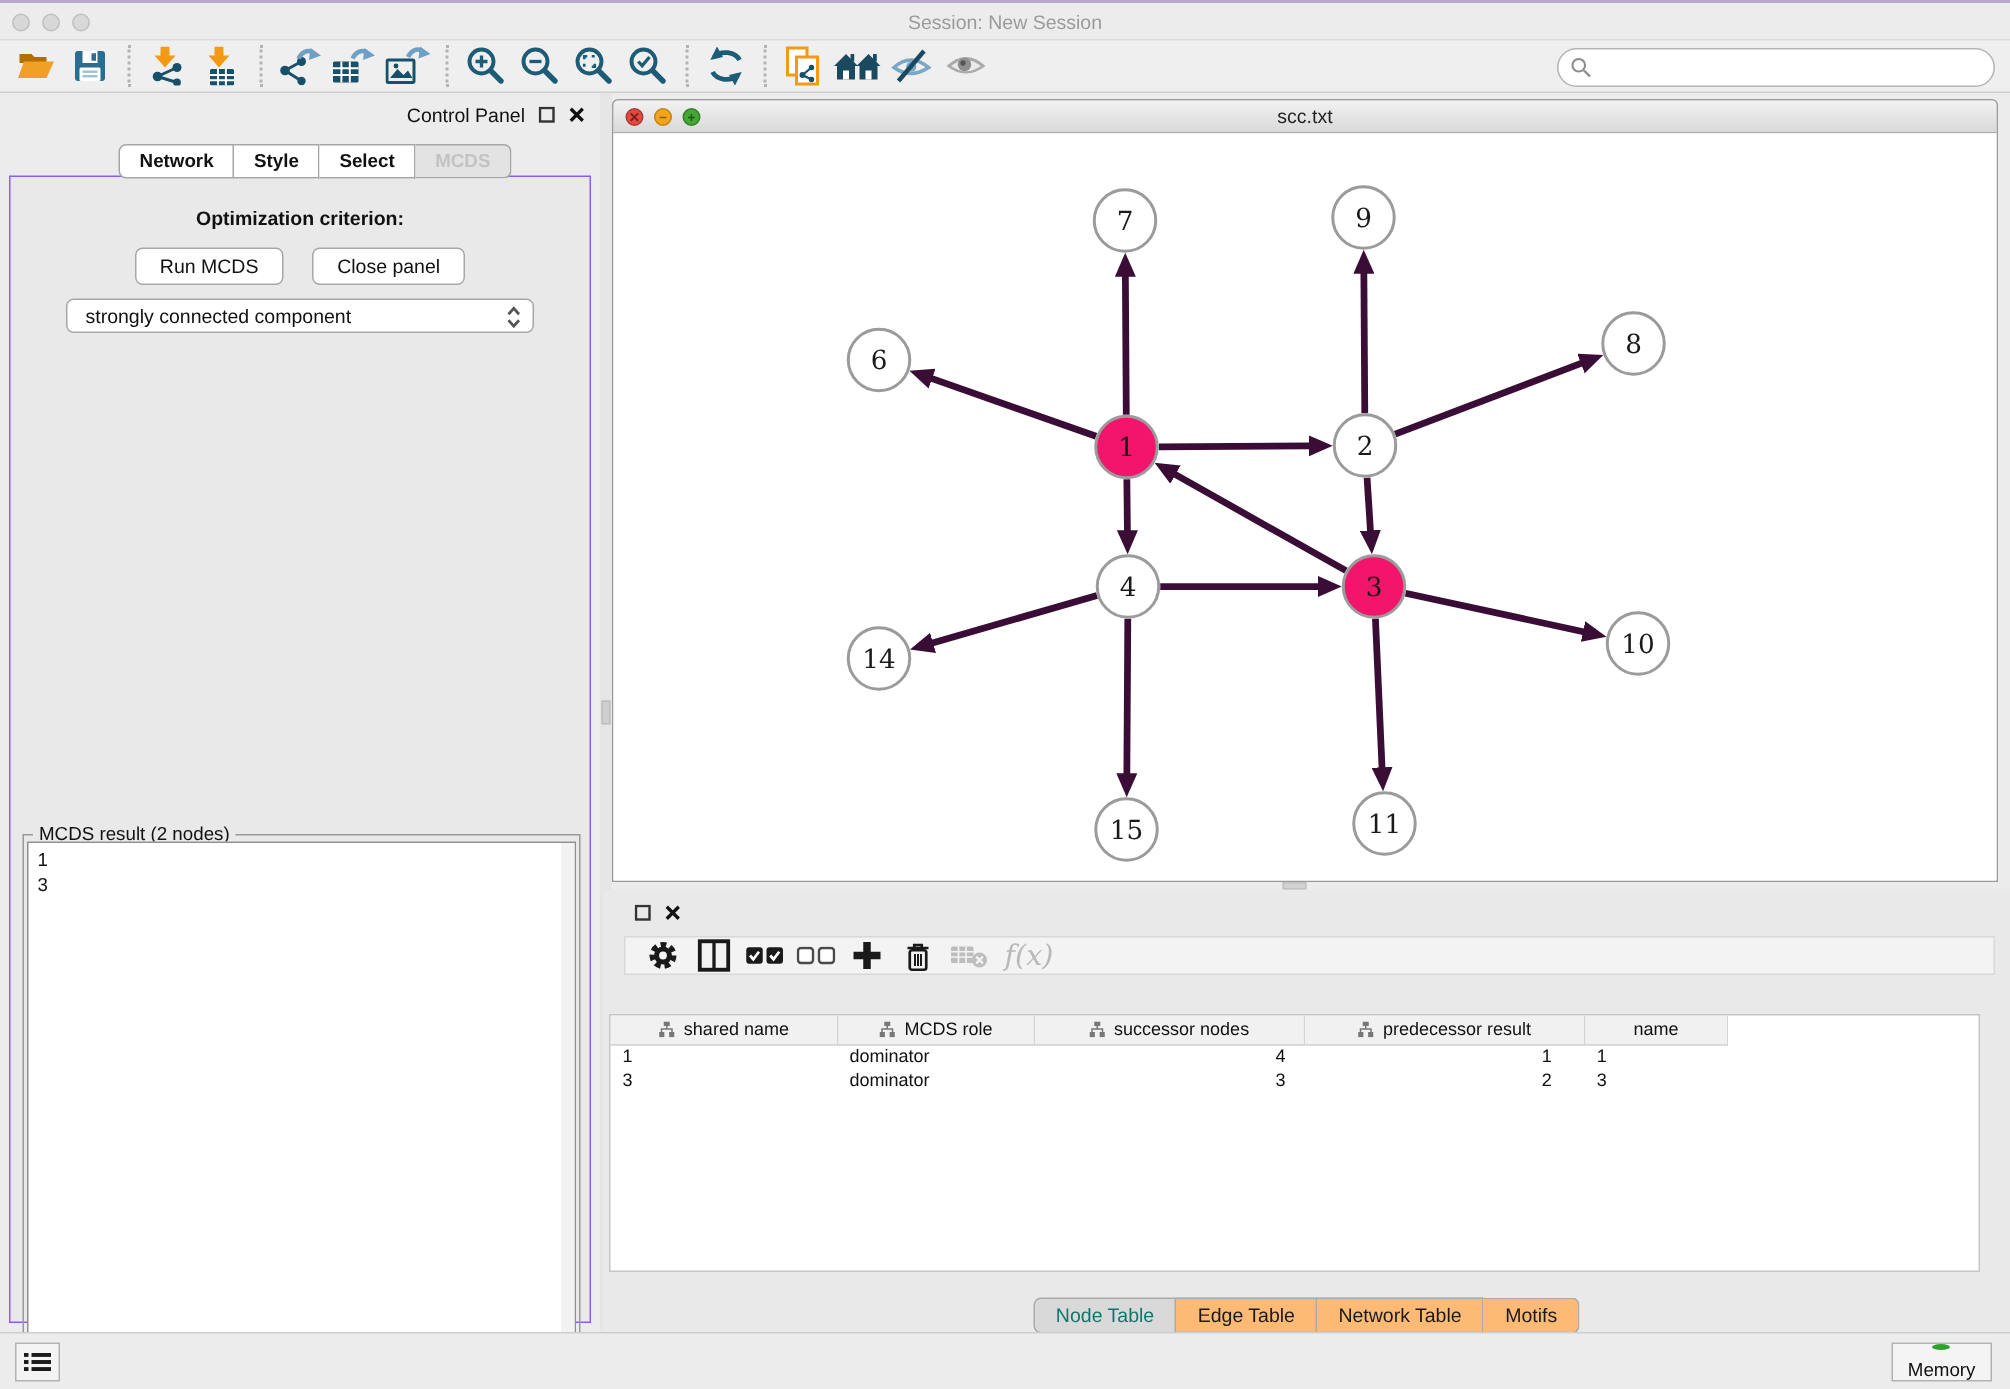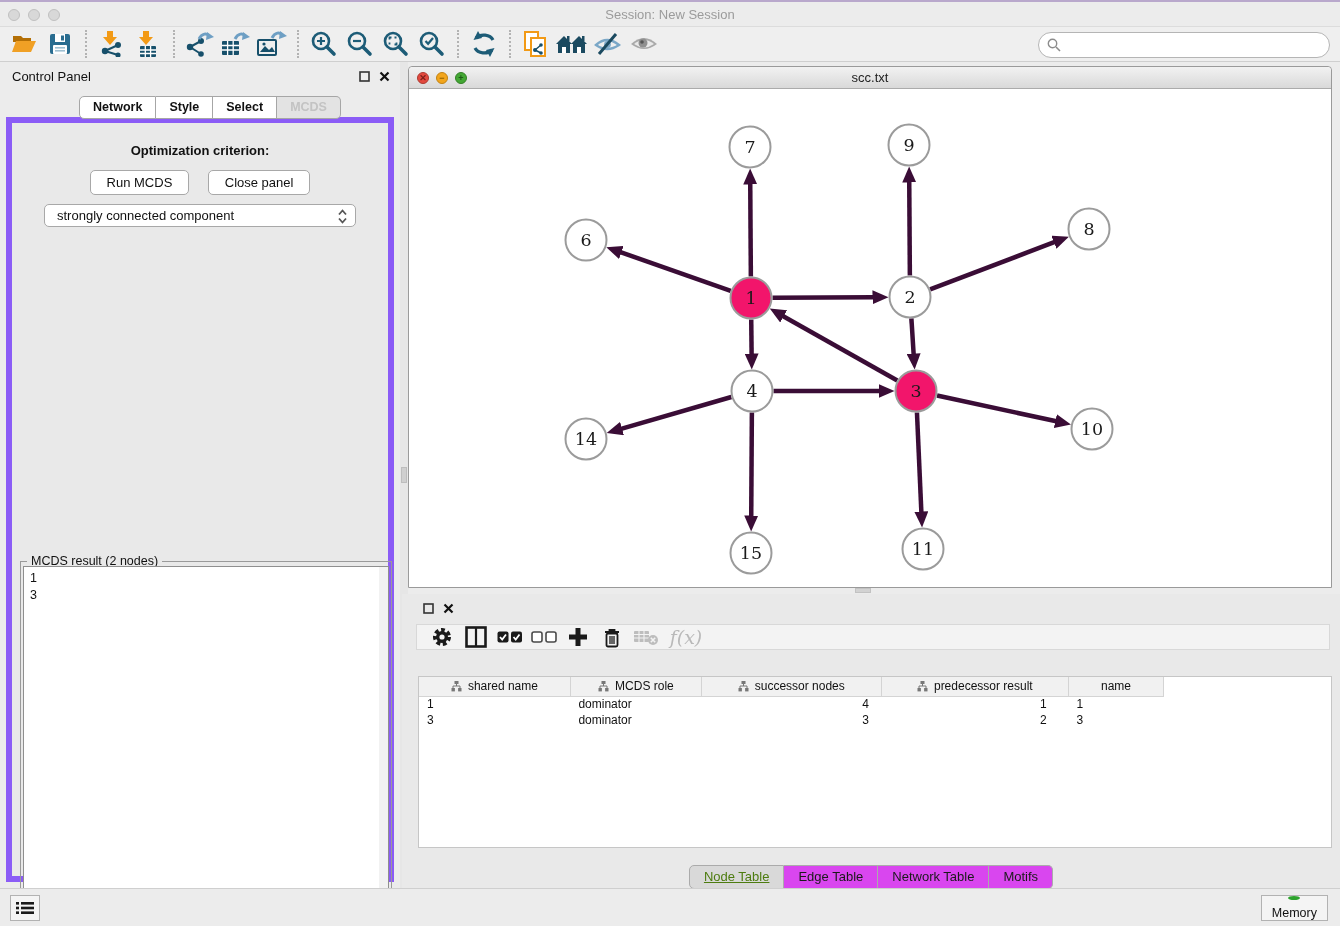--- a/index.html
+++ b/index.html
@@ -20,31 +20,31 @@
   #toolbar { position:absolute; top:26px; left:0; width:1340px; height:36px; background:#efefef;
     border-top:1px solid #dcdcdc; border-bottom:1px solid #cfcfcf; display:flex; align-items:center; padding-left:6px; }
   .tbtn { width:36px; height:32px; display:flex; align-items:center; justify-content:center; background:transparent; border:none; }
   .tsep { border-left:2px dotted #b3b3b3; height:28px; margin:0 7px; }
   #search-wrap { position:absolute; right:10px; top:5px; width:292px; height:26px; }
   #search-wrap input { width:100%; height:100%; border:1px solid #b5b5b5; border-radius:13px; background:#ffffff;
     padding:0 10px 0 28px; font-size:12px; color:#333; outline:none; }
   #search-wrap .mag { position:absolute; left:9px; top:6px; }
   
   #control-panel { position:absolute; left:0; top:62px; width:400px; height:826px; background:#ececec; }
-  .panel-head { height:28px; display:flex; align-items:center; padding:0 10px 0 12px; }
+  .panel-head { height:28px; display:flex; align-items:center; padding:0 10px 0 12px;text-align:right; }
   .panel-head .ptitle { font-size:13px; color:#111; flex:1; }
   .mini-ic { margin-left:9px; display:flex; align-items:center; }
   #cp-tabs { position:absolute; left:0; top:34px; width:100%; text-align:center; height:22px; z-index:3; }
   .seg-tab { display:inline-block; vertical-align:top; padding:3px 13px 4px 13px; background:#ffffff;
     border:1px solid #a6a6a6; border-left:none; font-size:12.5px; font-weight:bold; color:#111; cursor:default; }
   .seg-tab:first-child { border-left:1px solid #a6a6a6; border-radius:5px 0 0 5px;margin-left:20px; }
   .seg-tab:last-child { border-radius:0 5px 5px 0; }
   .seg-tab.active { background:#e3e3e3; color:#c3c3c3; }
   #cp-body { position:absolute; left:6px; top:55px; width:388px; height:765px; background:#e9e9e9;
-    border:6px solid #8b5cf6; }
+    border:1px solid #8b5cf6; }
   #opt-label { text-align:center; margin-top:20px; font-size:13px; font-weight:bold; color:#111; }
   #criterion-select { position:relative; margin:9px auto 0 auto; width:312px; height:23px; background:#ffffff;
     border:1px solid #a8a8a8; border-radius:5px; display:flex; align-items:center; padding-left:12px;
     font-size:13px; color:#111; }
   #criterion-select .chev { position:absolute; right:6px; top:3px; }
   #cp-buttons { text-align:center; margin-top:12px; }
   .cp-btn { display:inline-block; background:#ffffff; border:1px solid #a8a8a8; border-radius:5px;
     font-size:13px; color:#111; padding:4px 16px; margin:0 7px; font-family:"Liberation Sans",sans-serif; }
   #mcds-result { position:absolute; left:8px; top:438px; width:372px; height:378px;
     border:1px solid #9a9a9a; }
@@ -70,34 +70,34 @@
   .mac.yellow { background:#f2a51c; border:1px solid #c28314; color:#8a5d00; }
   .mac.green { background:#43a734; border:1px solid #338026; color:#1d5a16; }
   #graph-canvas { position:absolute; left:0; top:22px; width:922px; height:498px; background:#ffffff; }
   #h-splitter-grip { position:absolute; left:453px; top:526px; width:16px; height:5px; background:#d2d2d2; border:1px solid #c2c2c2; }
   
   #table-panel { position:absolute; left:0; top:532px; width:938px; height:294px; background:#e9e9e9; }
   #tp-toolbar { position:absolute; left:14px; top:30px; width:914px; height:26px; background:#f3f3f3;
     border:1px solid #d8d8d8; display:flex; align-items:center; padding-left:8px; }
   .tp-btn { width:34px; height:34px; display:flex; align-items:center; justify-content:center; border:none; background:transparent; }
   .fx { font-family:"DejaVu Serif", serif; font-style:italic; font-size:19px; color:#b9b9b9; }
-  #data-table { position:absolute; left:16px; top:82px; width:914px; height:172px; background:#ffffff;
+  #data-table { position:absolute; left:4px; top:82px; width:914px; height:172px; background:#ffffff;
     border:1px solid #c6c6c6; overflow:hidden; }
   #data-table table { border-collapse:collapse; table-layout:fixed; font-size:12px; color:#111; width:745px; }
   #data-table th { background:#f1f1f1; border:1px solid #d4d4d4; border-top:none; font-weight:normal;
     height:19px; text-align:center; position:relative; }
   #data-table th .th-inner { display:flex; align-items:center; justify-content:center; gap:6px; }
   #data-table th:first-child { border-left:none; }
   #data-table td { height:16px; padding:0 8px; overflow:hidden; white-space:nowrap; }
   #bt-tabs { position:absolute; left:0; top:271px; width:100%; text-align:center; }
-  .bt-tab { display:inline-block; vertical-align:top; padding:3px 14px 4px 14px; background:#d946ef;
+  .bt-tab { display:inline-block; vertical-align:top; padding:3px 14px 4px 14px; background:#fdba74;
     border:1px solid #ababab; border-left:none; font-size:13px; color:#1a1a1a; }
   .bt-tab:first-child { border-left:1px solid #ababab; border-radius:5px 0 0 5px; }
   .bt-tab:last-child { border-radius:0 5px 5px 0; }
-  .bt-tab.active { background:#d9d9d9; color:#4d7c0f;text-decoration:underline; }
+  .bt-tab.active { background:#d9d9d9; color:#0f766e; }
   
   #status-bar { position:absolute; left:0; bottom:0; width:1340px; height:38px; background:#ececec; border-top:1px solid #cfcfcf; }
   #menu-btn { position:absolute; left:10px; top:6px; width:30px; height:26px; background:#f4f4f4; border:1px solid #b2b2b2;
     display:flex; align-items:center; justify-content:center; }
   #memory-btn { position:absolute; right:12px; top:6px; height:26px; background:#f4f4f4; border:1px solid #b2b2b2;
     display:flex; align-items:center; padding:0 10px; font-size:12.5px; color:#111; gap:6px;flex-direction:column; }
   #memory-btn .dot { width:12px; height:12px; border-radius:50%; background:#2da32d; }
   
   .edge { stroke:#3a0d36; stroke-width:4.5; }
   .gnode circle { stroke:#9b9b9b; stroke-width:2; }

